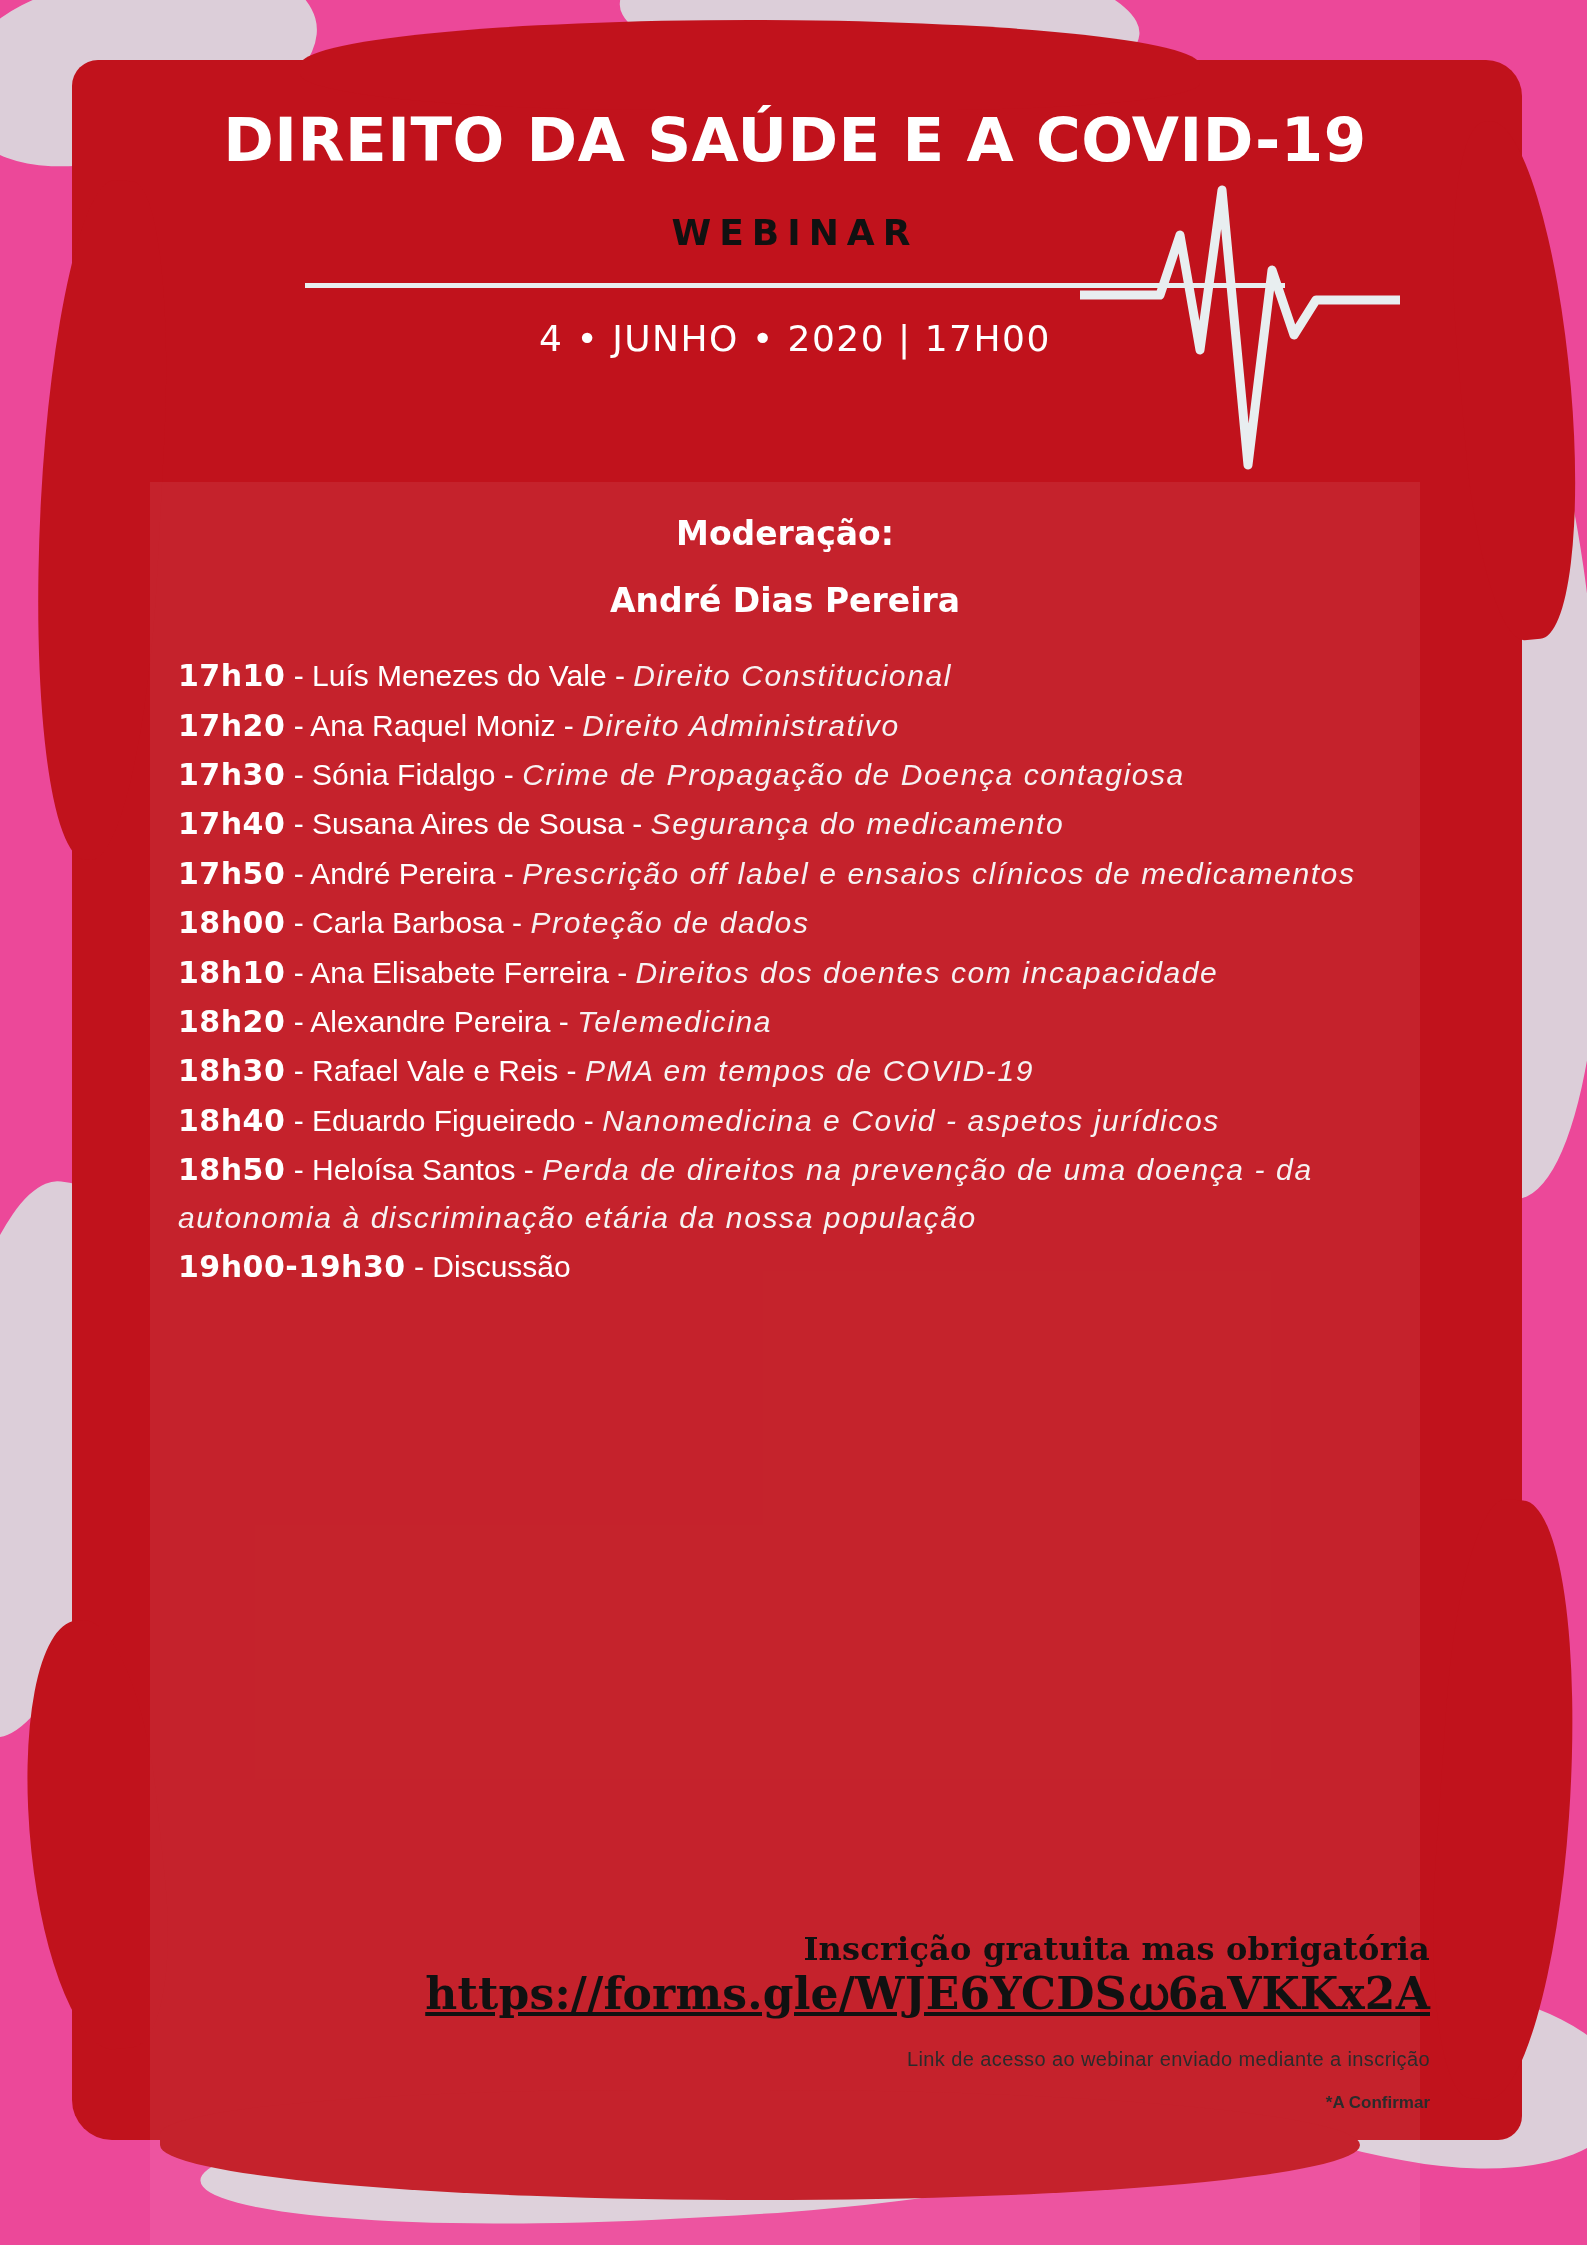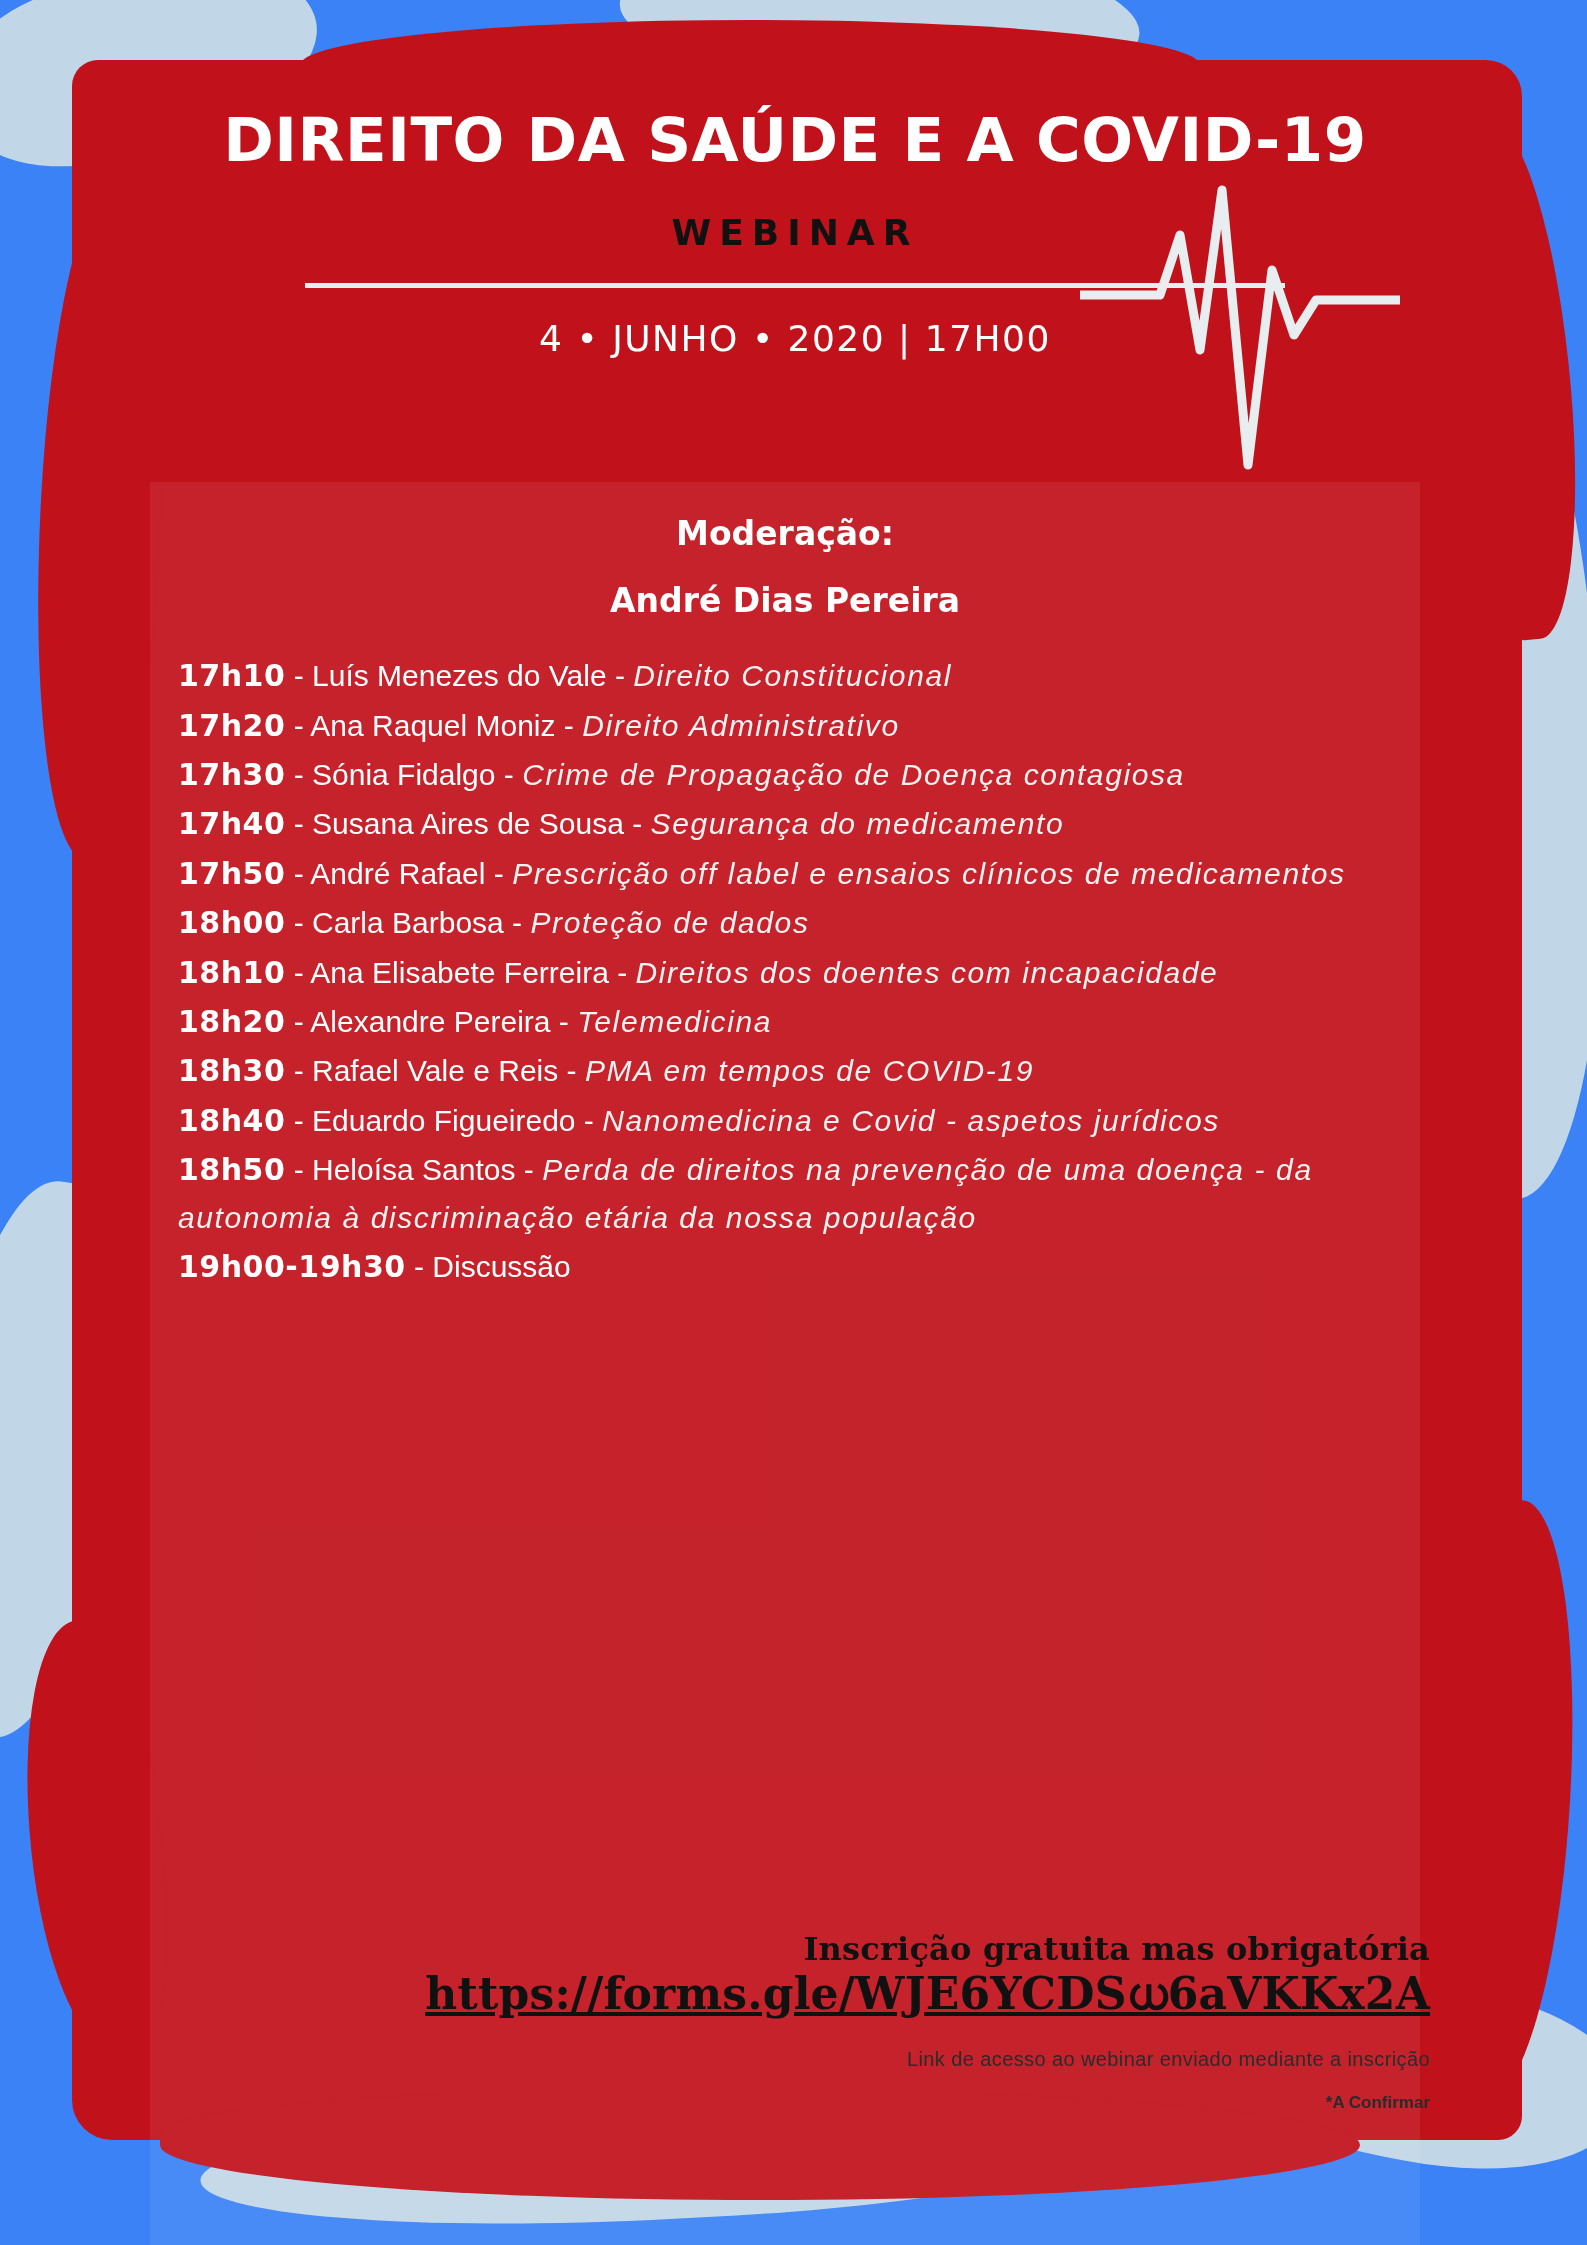--- a/index.html
+++ b/index.html
@@ -11,21 +11,21 @@
     width: 1587px;
     height: 2245px;
     font-family: "Liberation Sans", sans-serif;
     overflow: hidden;
   }
 
   #poster {
     position: relative;
     width: 1587px;
     height: 2245px;
-    background: #3b82f6;
+    background: #ec4899;
     overflow: hidden;
   }
 
   
   .teal-streak {
     position: absolute;
     background: #d9e6e4;
     opacity: 0.85;
   }
   .streak-a {
@@ -285,21 +285,21 @@
       <div class="item">
         <span class="time">17h20</span><span class="speaker"> - Ana Raquel Moniz - </span><span class="topic">Direito Administrativo</span>
       </div>
       <div class="item">
         <span class="time">17h30</span><span class="speaker"> - Sónia Fidalgo - </span><span class="topic">Crime de Propagação de Doença contagiosa</span>
       </div>
       <div class="item">
         <span class="time">17h40</span><span class="speaker"> - Susana Aires de  Sousa - </span><span class="topic">Segurança do medicamento</span>
       </div>
       <div class="item">
-        <span class="time">17h50</span><span class="speaker"> - André Rafael - </span><span class="topic">Prescrição off label e ensaios clínicos de medicamentos</span>
+        <span class="time">17h50</span><span class="speaker"> - André Pereira - </span><span class="topic">Prescrição off label e ensaios clínicos de medicamentos</span>
       </div>
       <div class="item">
         <span class="time">18h00</span><span class="speaker"> - Carla Barbosa - </span><span class="topic">Proteção de dados</span>
       </div>
       <div class="item">
         <span class="time">18h10</span><span class="speaker"> - Ana Elisabete Ferreira - </span><span class="topic">Direitos dos doentes com incapacidade</span>
       </div>
       <div class="item">
         <span class="time">18h20</span><span class="speaker"> - Alexandre Pereira - </span><span class="topic">Telemedicina</span>
       </div>

